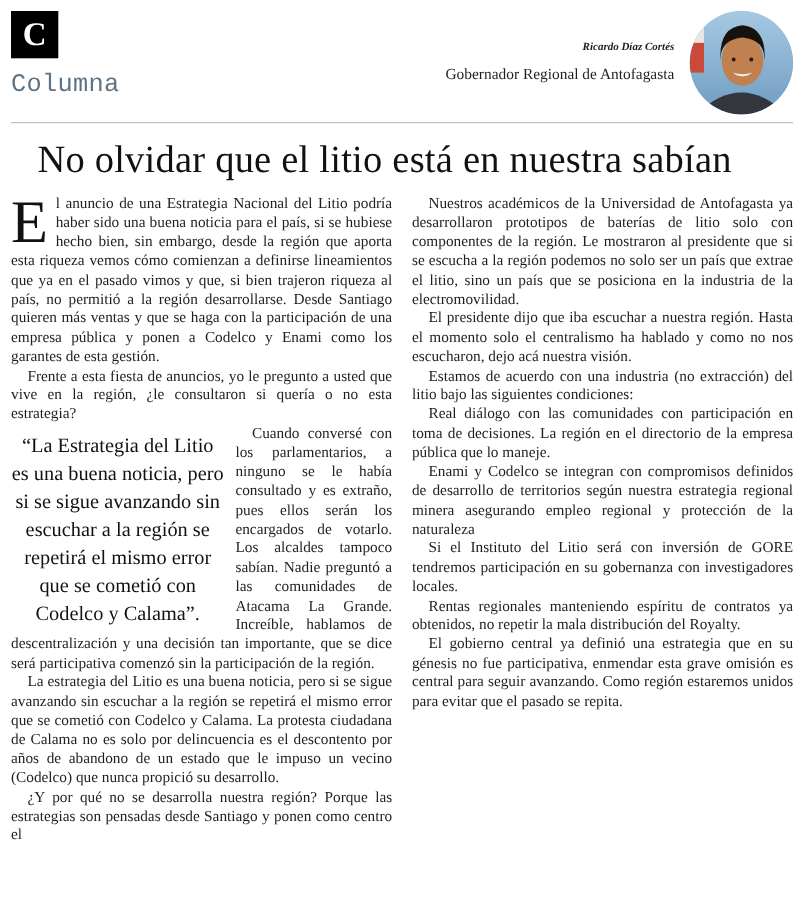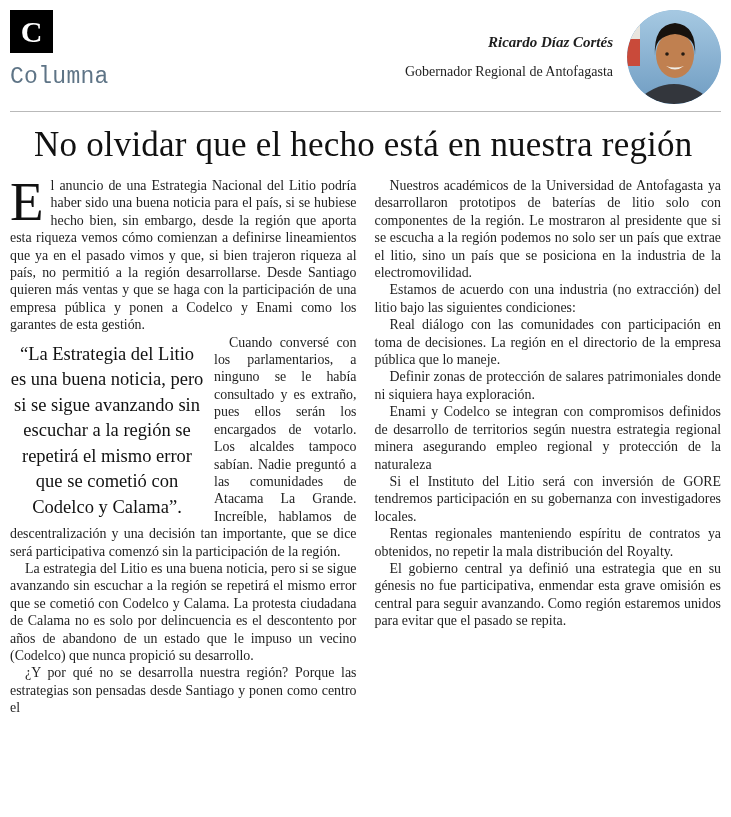--- a/index.html
+++ b/index.html
@@ -20,21 +20,21 @@
     color: #fff; display: flex; align-items: center; justify-content: center;
     font-family: "Liberation Serif", serif; font-weight: bold; font-size: 30px;
   }
   .section-label {
     margin-top: 11px;
     font-family: Liberation Mono, monospace;
     font-size: 23px; font-weight: 400; color: #5e7486; letter-spacing: .3px;
   }
   .byline-wrap { display: flex; align-items: center; gap: 14px; padding-top: 2px; }
   .byline { text-align: right; }
-  .author-name { font-style: italic; font-weight: bold; font-size: 15px; }
+  .author-name { font-style: italic; font-weight: bold; font-size: 10px; }
   .author-title { font-size: 14px; margin-top: 13px; }
   .avatar { width: 94px; height: 94px; border-radius: 50%; overflow: hidden; flex: 0 0 auto; background: #8fb8d8; }
 
   hr.rule { border: none; border-top: 1px solid #b9b9b9; margin: 1px 0 4px 0; }
 
   h1.headline {
     font-size: 35px; font-weight: normal; letter-spacing: .2px;
     padding: 9px 0 12px 24px; color: #111;
   }
 
@@ -102,36 +102,37 @@
             <circle cx="56" cy="44" r="1.8" fill="#241a12"></circle>
             <path d="M39 56 Q48 63 57 56 Q48 59 39 56 Z" fill="#f2efe8"></path>
           </g>
         </svg>
       </div>
     </div>
   </header>
 
   <hr class="rule">
 
-  <h1 class="headline">No olvidar que el hecho está en nuestra región</h1>
+  <h1 class="headline">No olvidar que el litio está en nuestra sabían</h1>
 
   <div class="columns">
     <div class="col">
       <p class="lead">El anuncio de una Estrategia Nacional del Litio podría haber sido una buena noticia para el país, si se hubiese hecho bien, sin embargo, desde la región que aporta esta riqueza vemos cómo comienzan a definirse lineamientos que ya en el pasado vimos y que, si bien trajeron riqueza al país, no permitió a la región desarrollarse. Desde Santiago quieren más ventas y que se haga con la participación de una empresa pública y ponen a Codelco y Enami como los garantes de esta gestión.</p>
+      <p>Frente a esta fiesta de anuncios, yo le pregunto a usted que vive en la región, ¿le consultaron si quería o no esta estrategia?</p>
       <blockquote class="pull-quote">“La Estrategia del Litio es una buena noticia, pero si se sigue avanzando sin escuchar a la región se repetirá el mismo error que se cometió con Codelco y Calama”.</blockquote>
       <p>Cuando conversé con los parlamentarios, a ninguno se le había consultado y es extraño, pues ellos serán los encargados de votarlo. Los alcaldes tampoco sabían. Nadie preguntó a las comunidades de Atacama La Grande. Increíble, hablamos de descentralización y una decisión tan importante, que se dice será participativa comenzó sin la participación de la región.</p>
       <p>La estrategia del Litio es una buena noticia, pero si se sigue avanzando sin escuchar a la región se repetirá el mismo error que se cometió con Codelco y Calama. La protesta ciudadana de Calama no es solo por delincuencia es el descontento por años de abandono de un estado que le impuso un vecino (Codelco) que nunca propició su desarrollo.</p>
       <p>¿Y por qué no se desarrolla nuestra región? Porque las estrategias son pensadas desde Santiago y ponen como centro el</p>
     </div>
 
     <div class="col">
       <p>Nuestros académicos de la Universidad de Antofagasta ya desarrollaron prototipos de baterías de litio solo con componentes de la región. Le mostraron al presidente que si se escucha a la región podemos no solo ser un país que extrae el litio, sino un país que se posiciona en la industria de la electromovilidad.</p>
+      <p>El presidente dijo que iba escuchar a nuestra región. Hasta el momento solo el centralismo ha hablado y como no nos escucharon, dejo acá nuestra visión.</p>
       <p>Estamos de acuerdo con una industria (no extracción) del litio bajo las siguientes condiciones:</p>
       <p>Real diálogo con las comunidades con participación en toma de decisiones. La región en el directorio de la empresa pública que lo maneje.</p>
-      <p>Definir zonas de protección de salares patrimoniales donde ni siquiera haya exploración.</p>
       <p>Enami y Codelco se integran con compromisos definidos de desarrollo de territorios según nuestra estrategia regional minera asegurando empleo regional y protección de la naturaleza</p>
       <p>Si el Instituto del Litio será con inversión de GORE tendremos participación en su gobernanza con investigadores locales.</p>
       <p>Rentas regionales manteniendo espíritu de contratos ya obtenidos, no repetir la mala distribución del Royalty.</p>
       <p>El gobierno central ya definió una estrategia que en su génesis no fue participativa, enmendar esta grave omisión es central para seguir avanzando. Como región estaremos unidos para evitar que el pasado se repita.</p>
     </div>
   </div>
 
 </div>
 
 </body></html>

